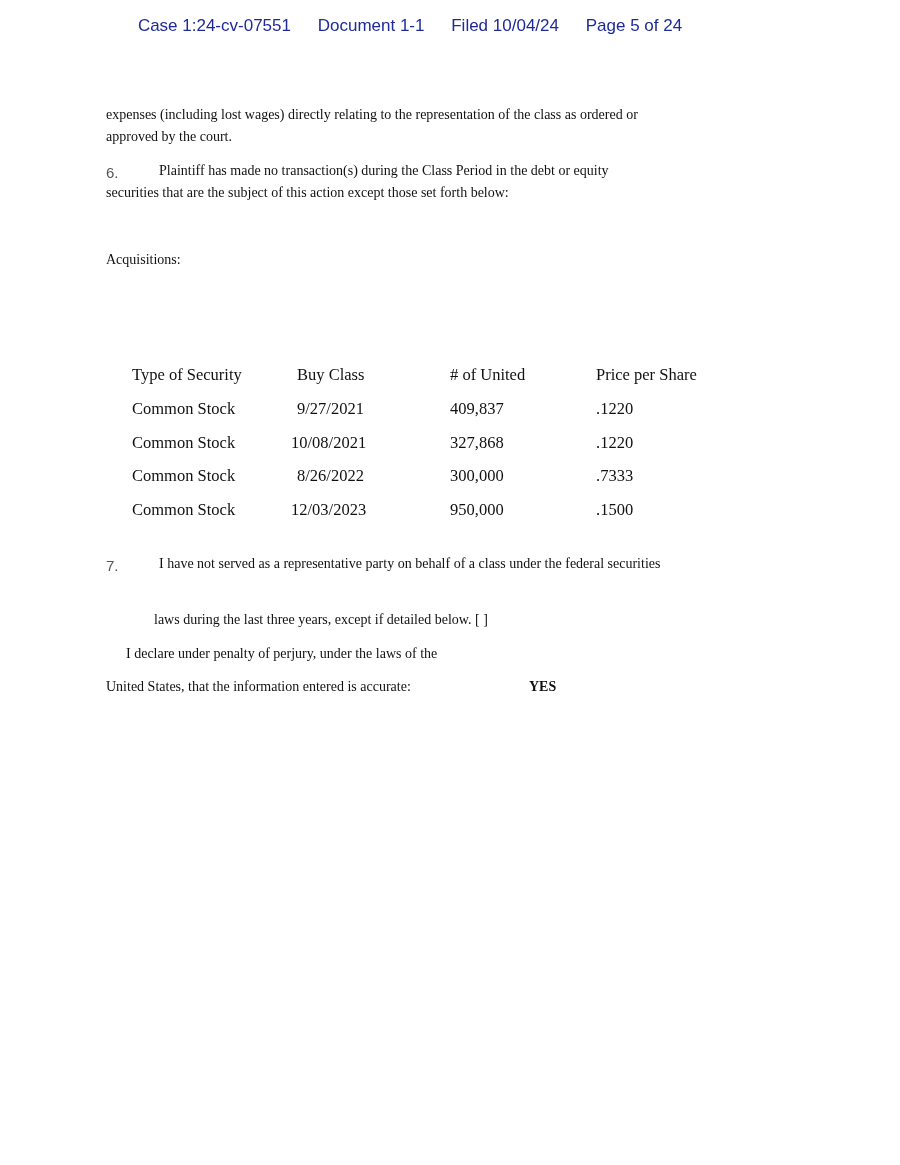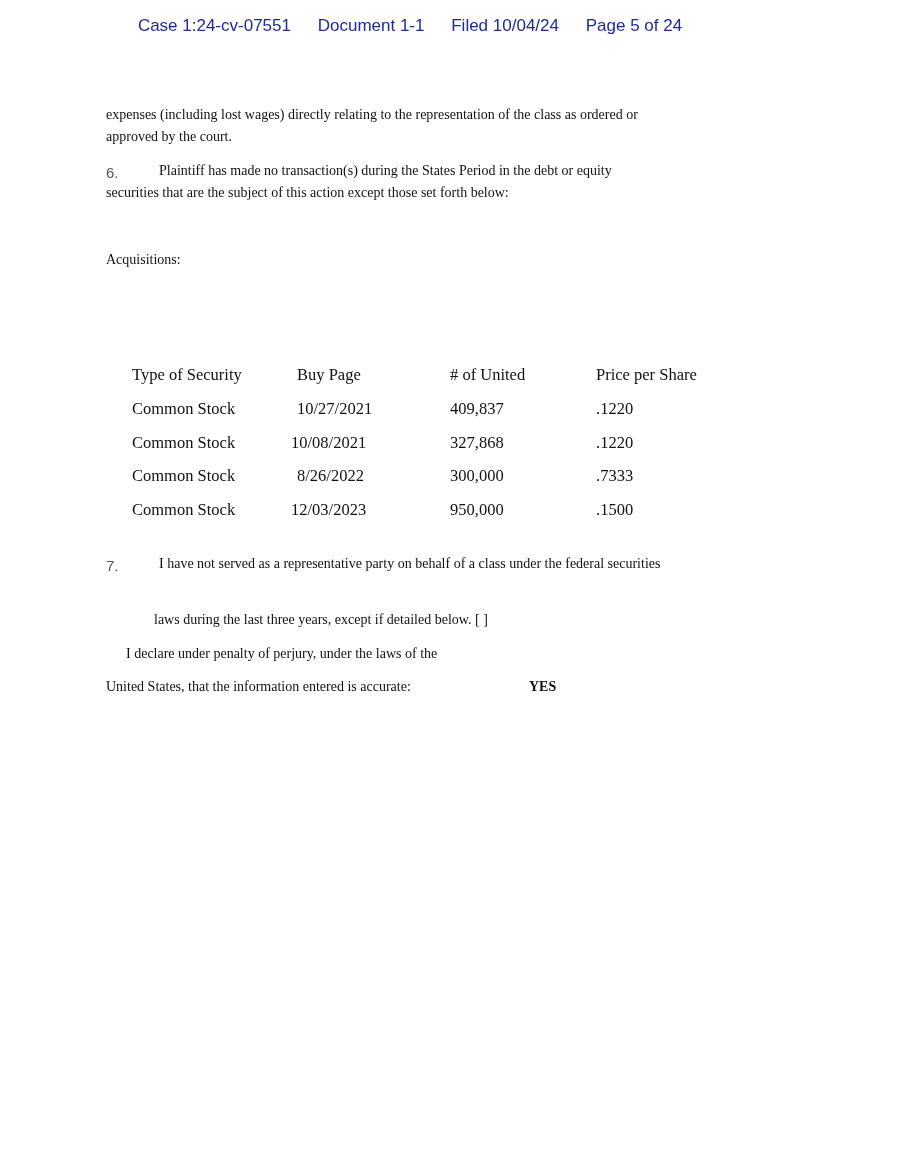--- a/index.html
+++ b/index.html
@@ -23,35 +23,35 @@
   <span>Case 1:24-cv-07551</span>
   <span>Document 1-1</span>
   <span>Filed 10/04/24</span>
   <span>Page 5 of 24</span>
 </div>
 
 <div class="abs serif" style="left:106px; top:107px;">expenses (including lost wages) directly relating to the representation of the class as ordered or</div>
 <div class="abs serif" style="left:106px; top:129px;">approved by the court.</div>
 
 <div class="abs num" style="left:106px; top:164px;">6.</div>
-<div class="abs serif" style="left:159px; top:163px;">Plaintiff has made no transaction(s) during the States Period in the debt or equity</div>
+<div class="abs serif" style="left:159px; top:163px;">Plaintiff has made no transaction(s) during the Class Period in the debt or equity</div>
 <div class="abs serif" style="left:106px; top:185px;">securities that are the subject of this action except those set forth below:</div>
 
 <div class="abs serif" style="left:106px; top:252px;">Acquisitions:</div>
 
 <div>
   <div>
     <div class="tcell" style="left:132px; top:319px;">Type of Security</div>
-    <div class="tcell" style="left:297px; top:319px;">Buy Page</div>
+    <div class="tcell" style="left:297px; top:319px;">Buy Class</div>
     <div class="tcell" style="left:450px; top:319px;"># of United</div>
     <div class="tcell" style="left:596px; top:319px;">Price per Share</div>
   </div>
   <div>
     <div class="tcell" style="left:132px; top:353px;">Common Stock</div>
-    <div class="tcell" style="left:297px; top:353px;">10/27/2021</div>
+    <div class="tcell" style="left:297px; top:353px;">9/27/2021</div>
     <div class="tcell" style="left:450px; top:353px;">409,837</div>
     <div class="tcell" style="left:596px; top:353px;">.1220</div>
   </div>
   <div>
     <div class="tcell" style="left:132px; top:387px;">Common Stock</div>
     <div class="tcell" style="left:291px; top:387px;">10/08/2021</div>
     <div class="tcell" style="left:450px; top:387px;">327,868</div>
     <div class="tcell" style="left:596px; top:387px;">.1220</div>
   </div>
   <div>

